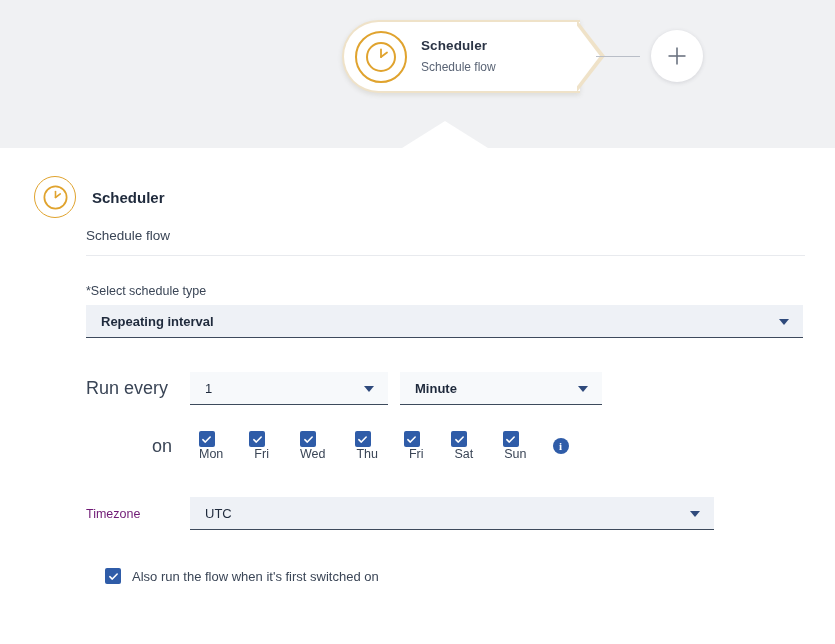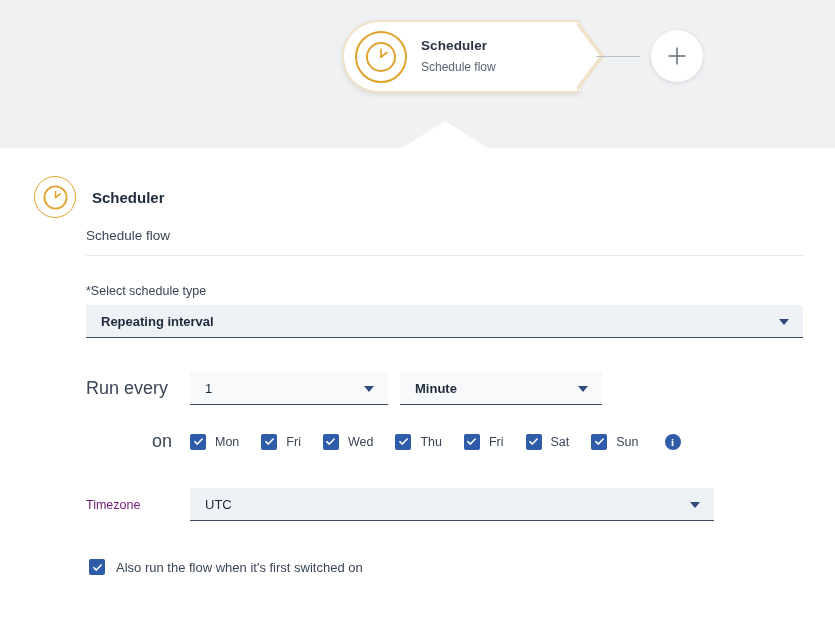--- a/index.html
+++ b/index.html
@@ -176,20 +176,21 @@
 
   .run-every-row { margin-top: 34px; }
   .sel-count { width: 198px; margin-right: 12px; }
   .sel-unit  { width: 202px; text-align: right; }
 
   .days-row { margin-top: 26px; }
   .day-item {
     display: flex; align-items: center;
     margin-right: 22px;
     cursor: pointer;
+    flex-direction: column;
   }
   .checkbox {
     width: 16px; height: 16px;
     background: #2f5ca8;
     border-radius: 2px;
     display: flex; align-items: center; justify-content: center;
     flex: 0 0 auto;
   }
   .check-svg { display: block; }
   .day-label {
@@ -209,21 +210,21 @@
     margin-left: 4px;
   }
 
   .timezone-row { margin-top: 36px; }
   .tz-label { width: 104px; flex: 0 0 104px; font-size: 12.5px; color: #701a75; }
   .sel-tz { width: 524px; }
 
   .bottom-check-row {
     margin-top: 38px;
     display: flex; align-items: center;
-    margin-left: 3px;
+    margin-left: 19px;
     cursor: pointer;
   }
   .bottom-check-label {
     font-size: 13px; color: #3a4556;
     margin-left: 11px;
   }
 </style>
 </head>
 <body>
 

